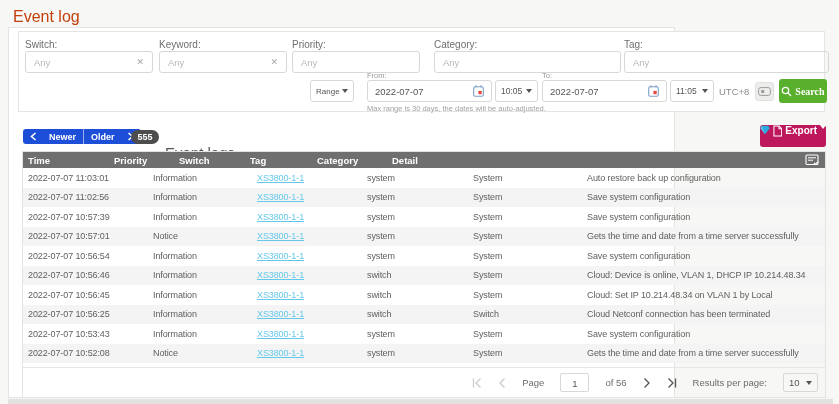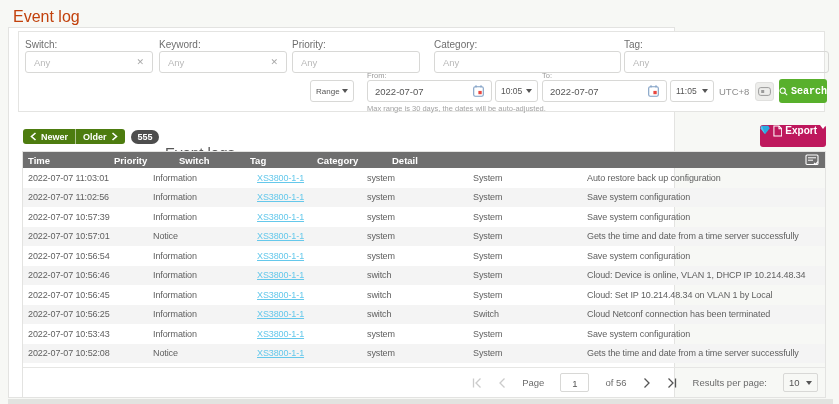--- a/index.html
+++ b/index.html
@@ -16,26 +16,26 @@
   .f-input .ph { font-size:9.5px; color:#b9b9b9; flex:1; }
   .f-input .clear { font-size:9px; color:#a8a8a8; cursor:pointer; }
   .rr { position:absolute; top:48px; height:22px; border:1px solid #d8d8d6; border-radius:3px; background:#fff; display:flex; align-items:center; font-size:8.5px; color:#555; justify-content:space-between; }
   .rr .date { font-size:9.5px; }
   .rr.range-sel { font-size:8px; }
   .caret { width:0; height:0; border-left:3.5px solid transparent; border-right:3.5px solid transparent; border-top:4.5px solid #555; display:inline-block; }
   .caret-white { width:0; height:0; border-left:3px solid transparent; border-right:3px solid transparent; border-top:4px solid #fff; display:inline-block; }
   .small-label { position:absolute; top:39px; font-size:7.5px; color:#9b9b9b; }
   .utc { position:absolute; top:54px; left:700px; font-size:9.5px; color:#8c8c8c;text-align:center; }
   .icon-btn { position:absolute; left:736px; top:50px; width:19px; height:19px; background:#ededeb; border:1px solid #e0e0de; border-radius:3px; display:flex; align-items:center; justify-content:center; }
-  .search-btn { position:absolute; left:760px; top:47px; width:48px; height:24px; background:#58b02c; border:none; border-radius:3px; color:#fff; font-weight:bold; font-size:10px; display:flex; align-items:center; justify-content:center; gap:3px; font-family:Liberation Mono, monospace; }
+  .search-btn { position:absolute; left:760px; top:47px; width:48px; height:24px; background:#58b02c; border:none; border-radius:3px; color:#fff; font-weight:bold; font-size:10px; display:flex; align-items:center; justify-content:center; gap:3px; font-family:Liberation Serif, serif; }
   .range-note { position:absolute; left:348px; top:72px; font-size:7.5px; color:#a3a3a3; }
 
   
   .pager-buttons { position:absolute; left:14px; top:101px; height:15px; display:flex; border-radius:3px; overflow:hidden; }
-  .pager-buttons button { background:#4d7c0f; color:#fff; border:none; font-weight:bold; font-size:9px; font-family:inherit; display:flex; align-items:center; gap:4px; padding:0 7px; }
+  .pager-buttons button { background:#1d4ed8; color:#fff; border:none; font-weight:bold; font-size:9px; font-family:inherit; display:flex; align-items:center; gap:12px; padding:0 7px; }
   .pager-buttons button + button { border-left:1px solid rgba(255,255,255,0.55); }
   .count-badge { position:absolute; left:122px; top:102px; min-width:28px; height:14px; background:#4d4d4d; border-radius:7px; color:#fff; font-size:9px; font-weight:bold; display:flex; align-items:center; justify-content:center; padding:0 6px; }
   .count-label { position:absolute; left:156px; top:116px; font-size:15px; color:#565656; }
   .export-btn { position:absolute; left:751px; top:97px; width:66px; height:22px; background:#be185d; border:none; border-radius:3px; color:#fff; font-weight:bold; font-size:10px; display:flex; justify-content:center; gap:3px; font-family:inherit; }
 
   
   .table { position:absolute; left:13px; top:123px; width:804px; border:1px solid #e3e3e1; }
   .thead { height:16px; background:#6f6f6f; display:grid; grid-template-columns:86px 65px 71px 67px 75px 1fr; align-items:center; padding-left:5px; position:relative; }
   .thead .th { color:#fff; font-size:9.5px; font-weight:bold; }
   .thead .cols-icon { position:absolute; right:6px; top:2px; }

